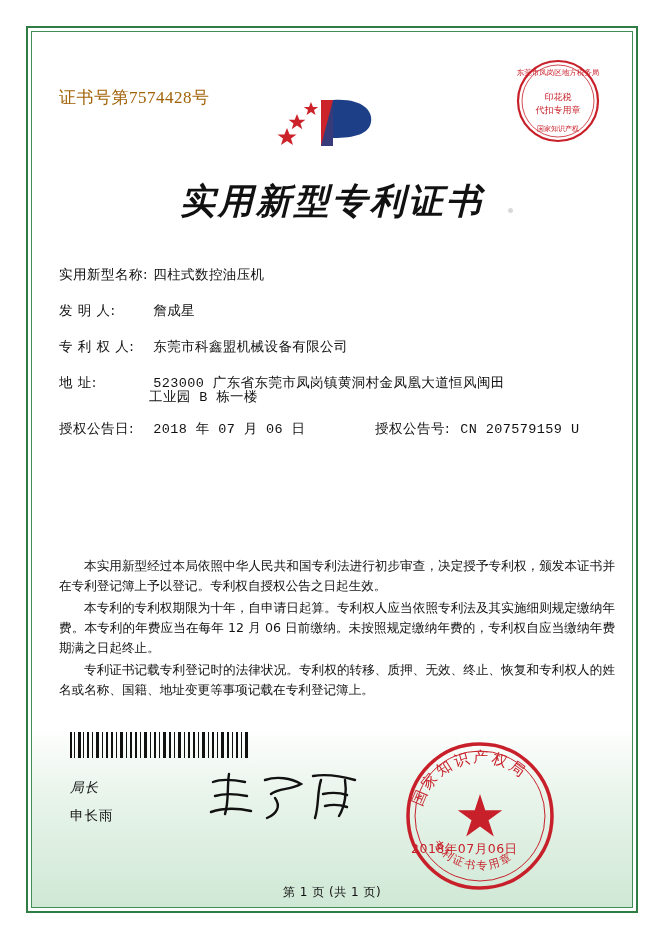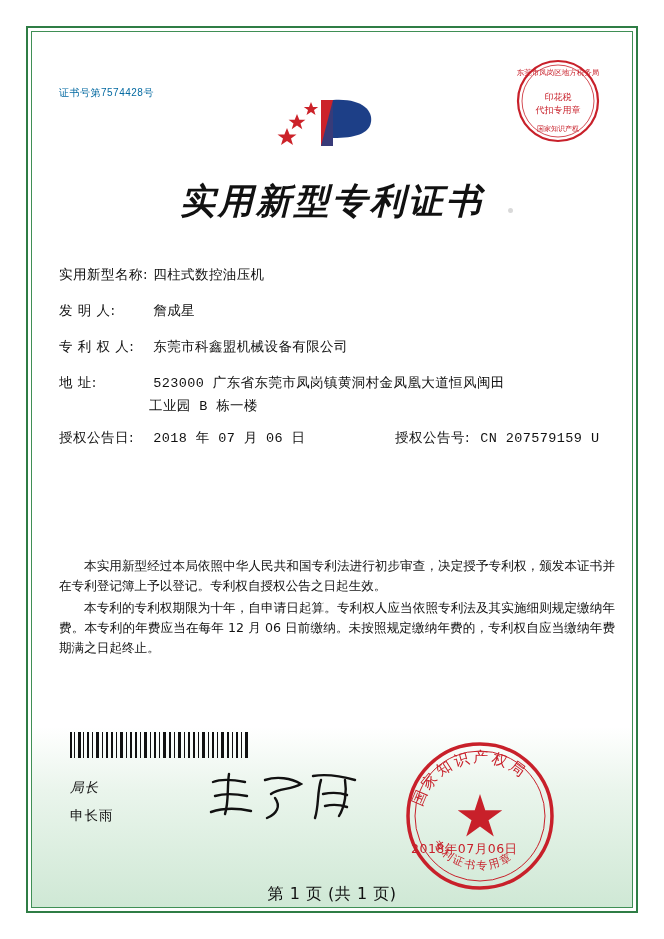--- a/index.html
+++ b/index.html
@@ -56,24 +56,24 @@
     top: 0;
     width: 664px;
     height: 939px;
     z-index: 3;
   }
   
   .cert-no {
     position: absolute;
     left: 59px;
     top: 86px;
-    font-size: 10px;
+    font-size: 17px;
     letter-spacing: 0.5px;
-    color: #0369a1;
-    font-family: Liberation Sans, sans-serif;
+    color: #a16207;
+    font-family: Liberation Serif, serif;
   }
   
   .logo {
     position: absolute;
     left: 275px;
     top: 88px;
     width: 110px;
     height: 72px;
   }
   
@@ -119,28 +119,26 @@
     letter-spacing: 0.5px;
   }
   .field-value {
     display: inline-block;
     letter-spacing: 0.4px;
     font-family: Liberation Mono, monospace;
   }
   .field-value.addr2 {
     display: block;
     margin-left: 90px;
-    margin-top: 9px;
   }
   .field-right {
     position: absolute;
     left: 316px;
     top: 0;
     white-space: nowrap;
-    margin-left: 20px;
   }
   .field-right .field-label {
     width: auto;
     margin-right: 6px;
   }
   
   .paras {
     position: absolute;
     left: 59px;
     top: 556px;
@@ -204,21 +202,21 @@
     color: #c8202a;
     letter-spacing: 0.5px;
     z-index: 6;
   }
   .footer {
     position: absolute;
     left: 0;
     right: 0;
     top: 884px;
     text-align: center;
-    font-size: 16px;
+    font-size: 12px;
     color: #111;
     letter-spacing: 0.5px;
   }
   .faint-dot {
     position: absolute;
     left: 508px;
     top: 208px;
     width: 5px;
     height: 5px;
     border-radius: 50%;
@@ -296,20 +294,21 @@
         <span class="field-right">
           <span class="field-label">授权公告号:</span>
           <span class="field-value">CN 207579159 U</span>
         </span>
       </div>
     </div>
 
     <div class="paras">
       <p class="para">本实用新型经过本局依照中华人民共和国专利法进行初步审查，决定授予专利权，颁发本证书并在专利登记簿上予以登记。专利权自授权公告之日起生效。</p>
       <p class="para">本专利的专利权期限为十年，自申请日起算。专利权人应当依照专利法及其实施细则规定缴纳年费。本专利的年费应当在每年 12 月 06 日前缴纳。未按照规定缴纳年费的，专利权自应当缴纳年费期满之日起终止。</p>
+      <p class="para">专利证书记载专利登记时的法律状况。专利权的转移、质押、无效、终止、恢复和专利权人的姓名或名称、国籍、地址变更等事项记载在专利登记簿上。</p>
     </div>
 
     <div class="barcode">
       <svg width="180" height="26" viewBox="0 0 180 26">
         <g fill="#111">
           <rect x="0" y="0" width="2" height="26"></rect>
             <rect x="4" y="0" width="1" height="26"></rect>
           <rect x="8" y="0" width="3" height="26"></rect>
             <rect x="13" y="0" width="1" height="26"></rect>
           <rect x="17" y="0" width="2" height="26"></rect>

